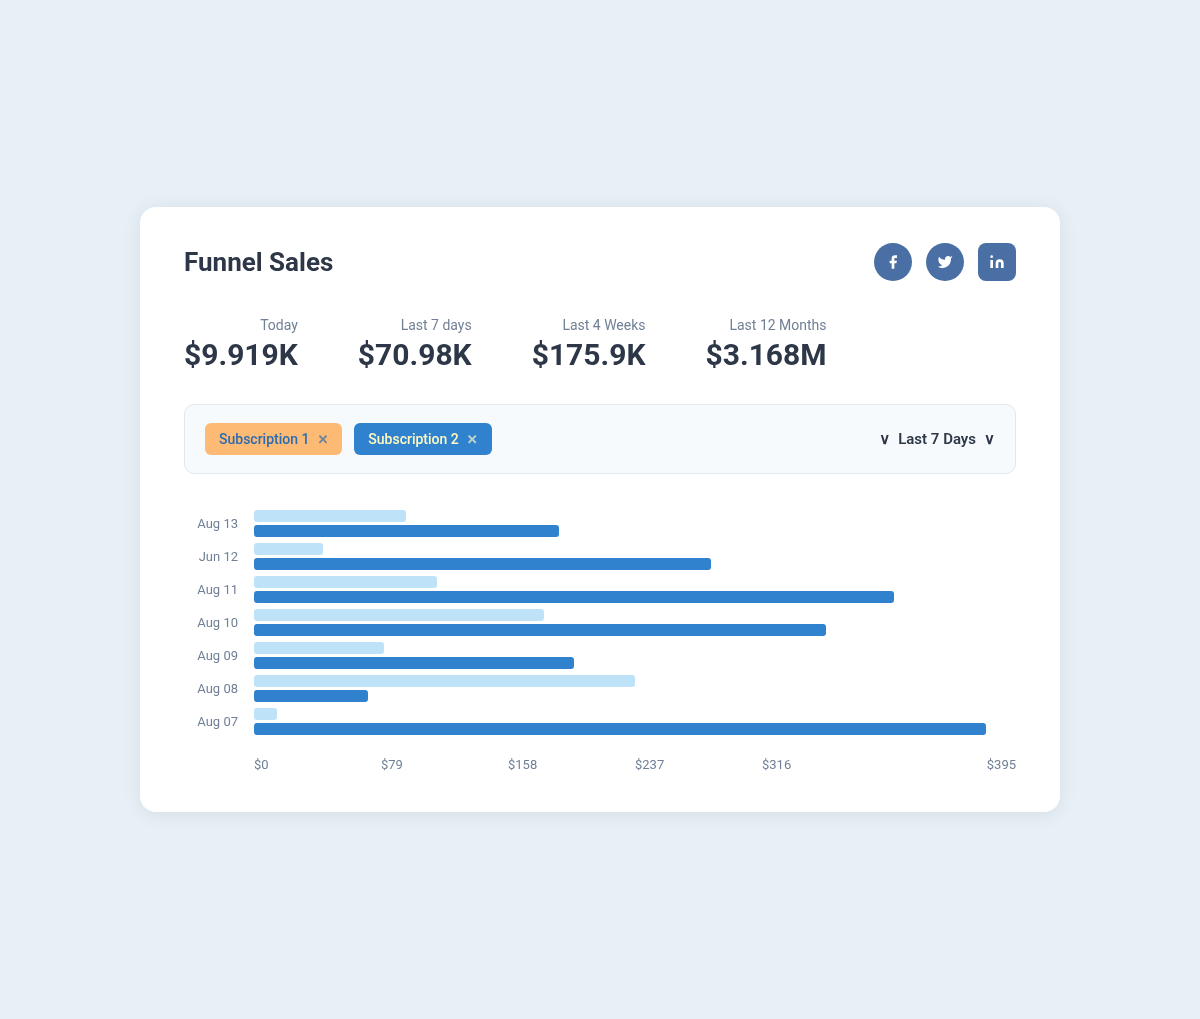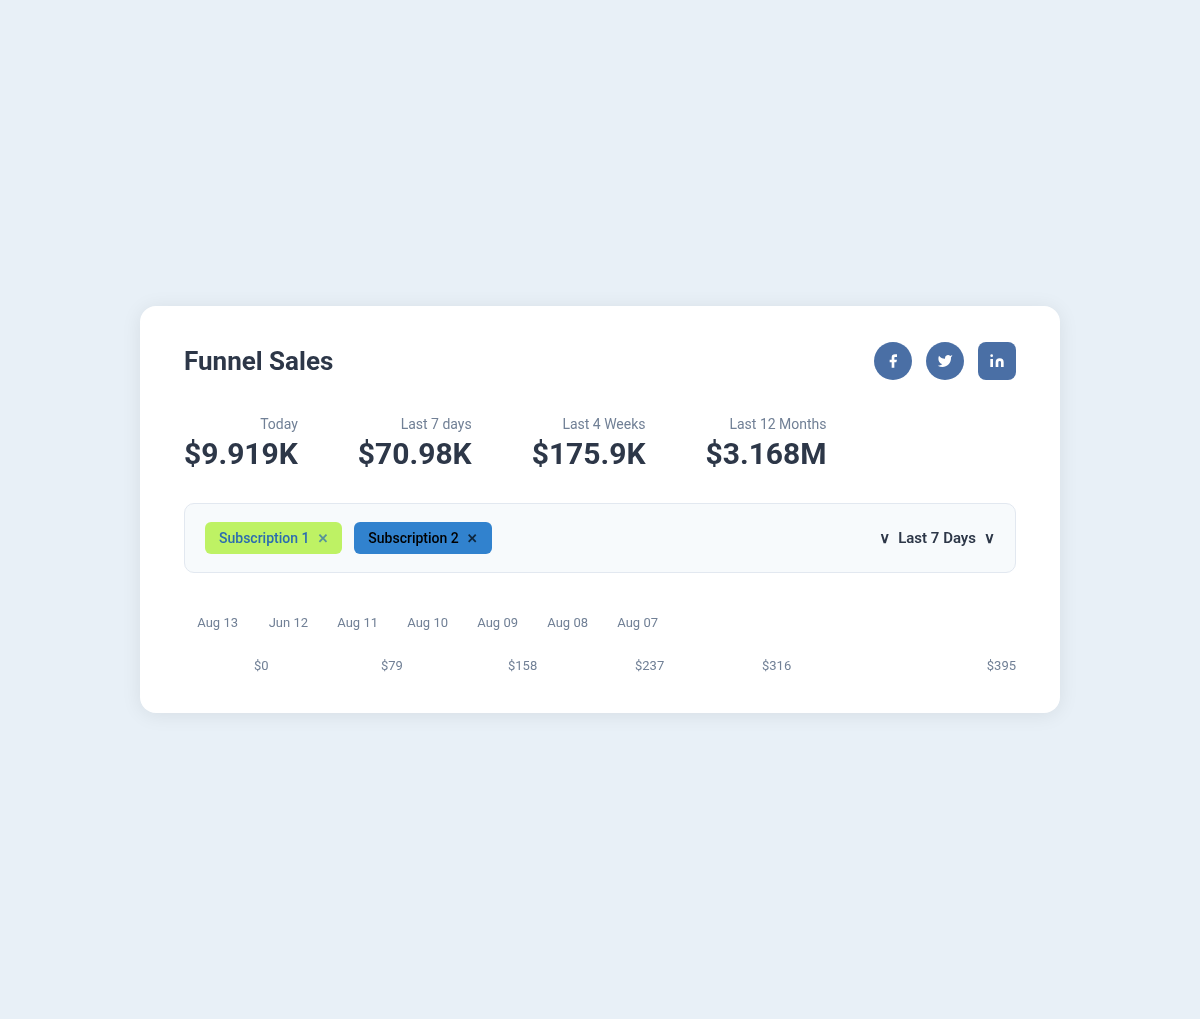--- a/index.html
+++ b/index.html
@@ -90,26 +90,26 @@
       display: flex;
       align-items: center;
       gap: 8px;
       padding: 8px 14px;
       border-radius: 6px;
       font-size: 14px;
       font-weight: 500;
       cursor: pointer;
     }
     .filter-tag.light {
-      background: #bef264;
+      background: #fdba74;
       color: #2b6cb0;
     }
     .filter-tag.dark {
       background: #3182ce;
-      color: #000000;
+      color: #fef9c3;
     }
     .filter-tag .close {
       font-size: 13px;
       font-weight: 700;
       opacity: 0.7;
     }
     .filter-right {
       display: flex;
       align-items: center;
       gap: 8px;
@@ -118,20 +118,21 @@
       font-weight: 600;
       cursor: pointer;
     }
     .chart-area {
       display: flex;
       flex-direction: column;
       gap: 0;
     }
     .chart-rows {
       display: flex;
+      flex-direction: column;
       gap: 0;
     }
     .chart-row {
       display: flex;
       align-items: center;
       margin-bottom: 6px;
     }
     .row-label {
       width: 70px;
       text-align: right;

